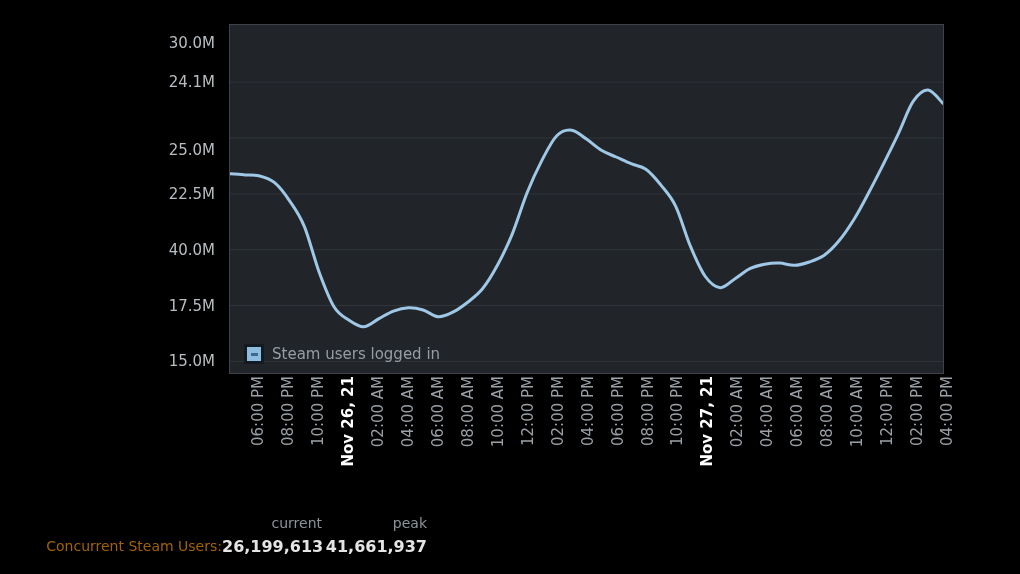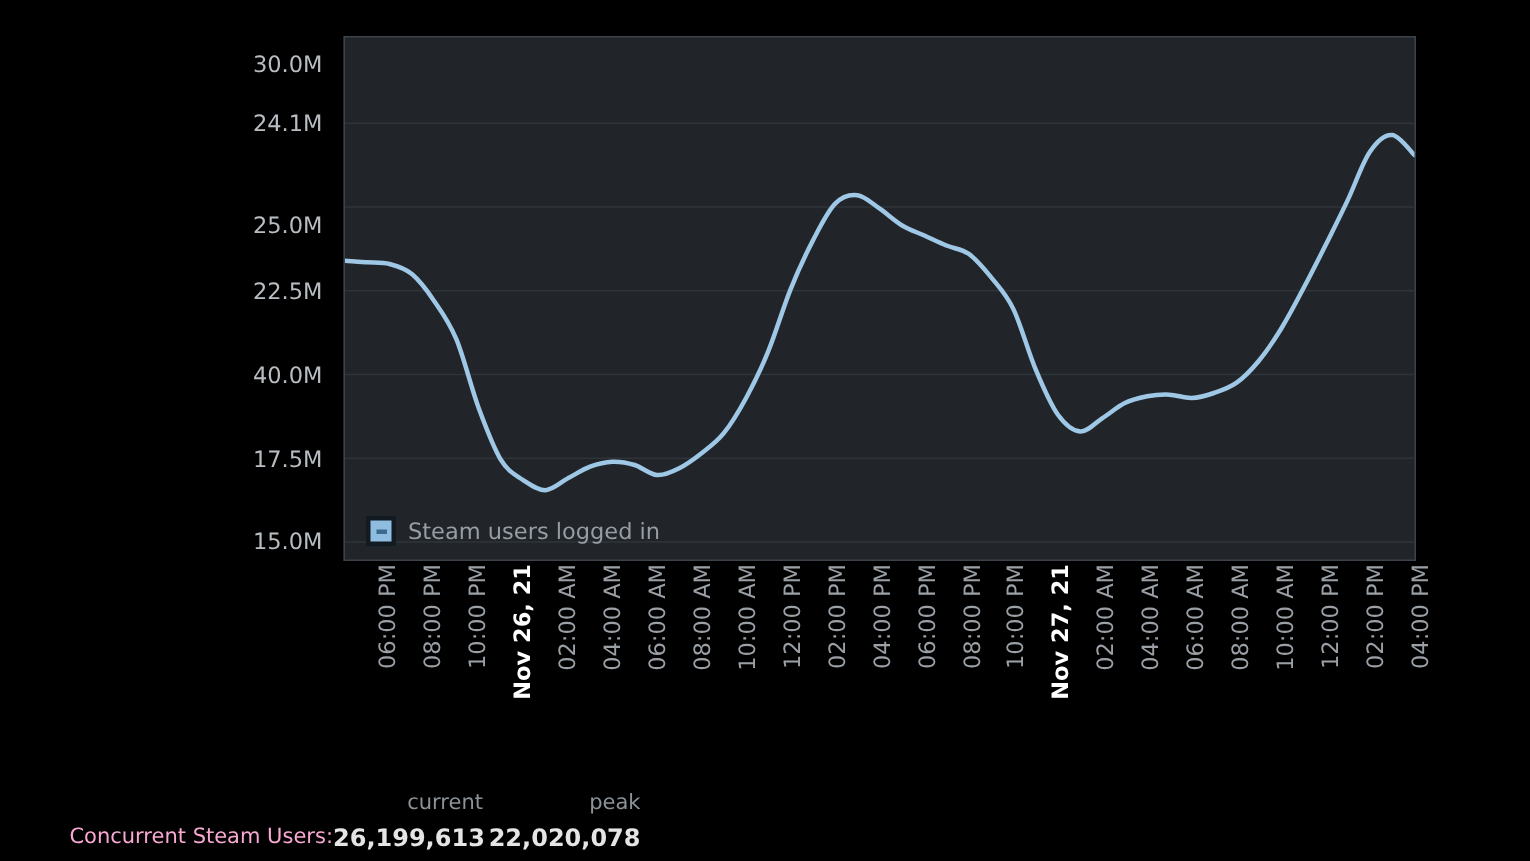--- a/index.html
+++ b/index.html
@@ -25,22 +25,22 @@
   .legend-box{width:14px;height:14px;background:#8fbddf;border:3px solid #121a22;
               display:flex;align-items:center;justify-content:center;flex:0 0 auto;}
   .legend-dash{width:7px;height:3px;background:#3a6a90;}
   .legend-label{margin-left:8px;font-size:15px;color:#969da4;line-height:18px;}
 
   
   .stats{position:absolute;left:40px;top:515px;display:grid;
          grid-template-columns:182px 100px 105px;grid-auto-rows:auto;
          row-gap:5px;align-items:end;}
   .stats .cell{text-align:right;}
-  .stats .hdr{font-size:14px;color:#8b9298;line-height:17px;margin-top:12px;}
-  .stats .lbl{font-size:14px;color:#f9a8d4;line-height:18px;padding-bottom:1px;}
+  .stats .hdr{font-size:14px;color:#8b9298;line-height:17px;}
+  .stats .lbl{font-size:14px;color:#a16207;line-height:18px;padding-bottom:1px;}
   .stats .val{font-size:16px;font-weight:bold;color:#e5e5e5;line-height:19px;}
 </style>
 </head>
 <body>
 
 <div class="stage">
 
   <div class="chart">
 
     <div class="yaxis">
@@ -100,16 +100,16 @@
       </div>
   </div>
 
   <div class="stats">
     <div class="cell hdr"></div>
     <div class="cell hdr">current</div>
     <div class="cell hdr">peak</div>
 
     <div class="cell lbl">Concurrent Steam Users:</div>
     <div class="cell val">26,199,613</div>
-    <div class="cell val">22,020,078</div>
+    <div class="cell val">41,661,937</div>
   </div>
 
 </div>
 
 </body></html>

